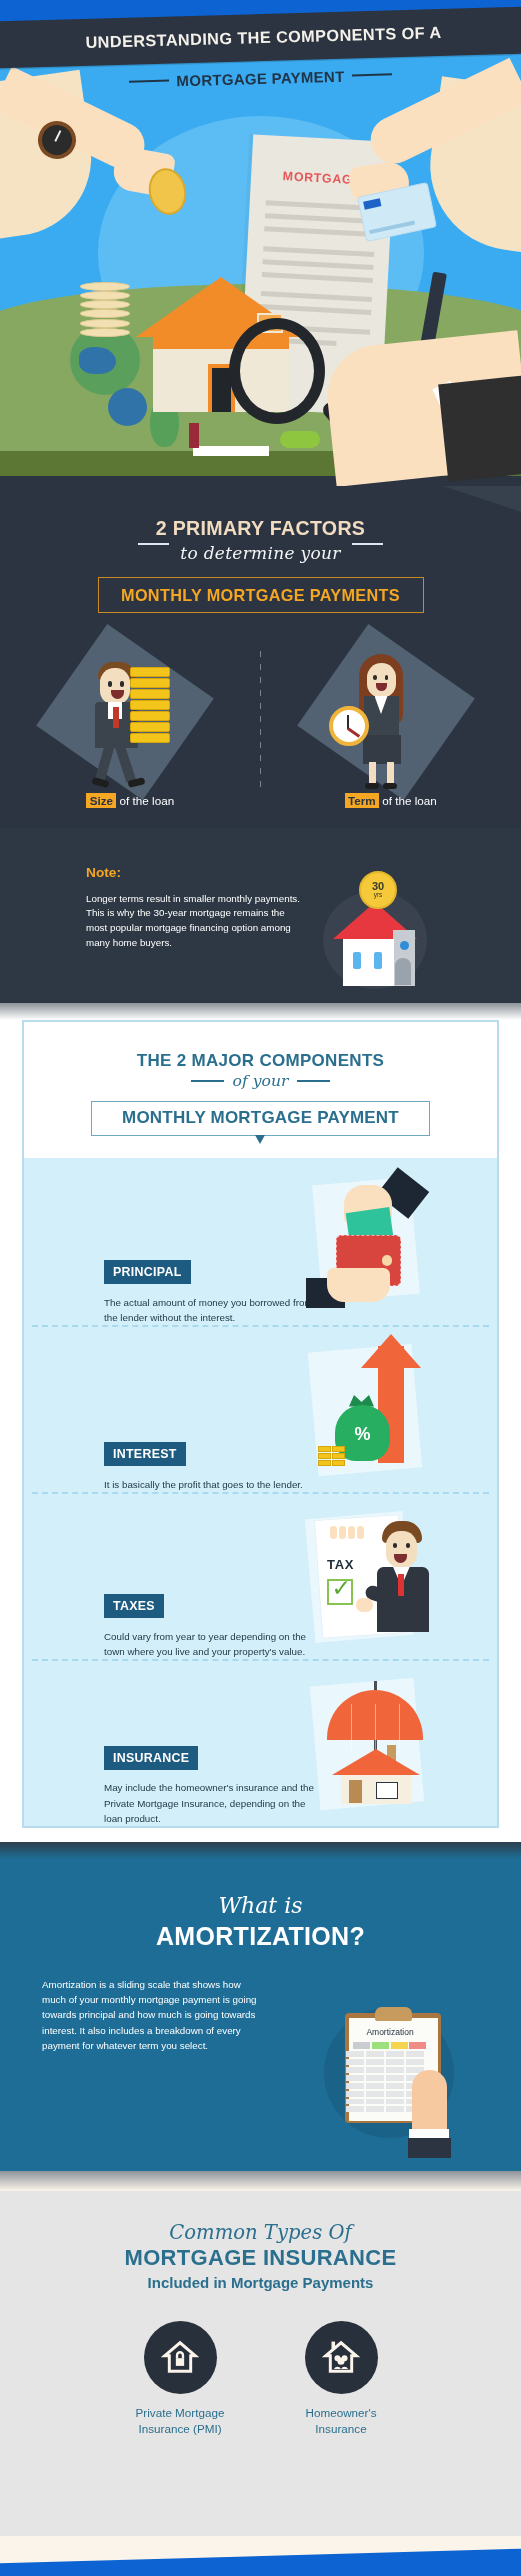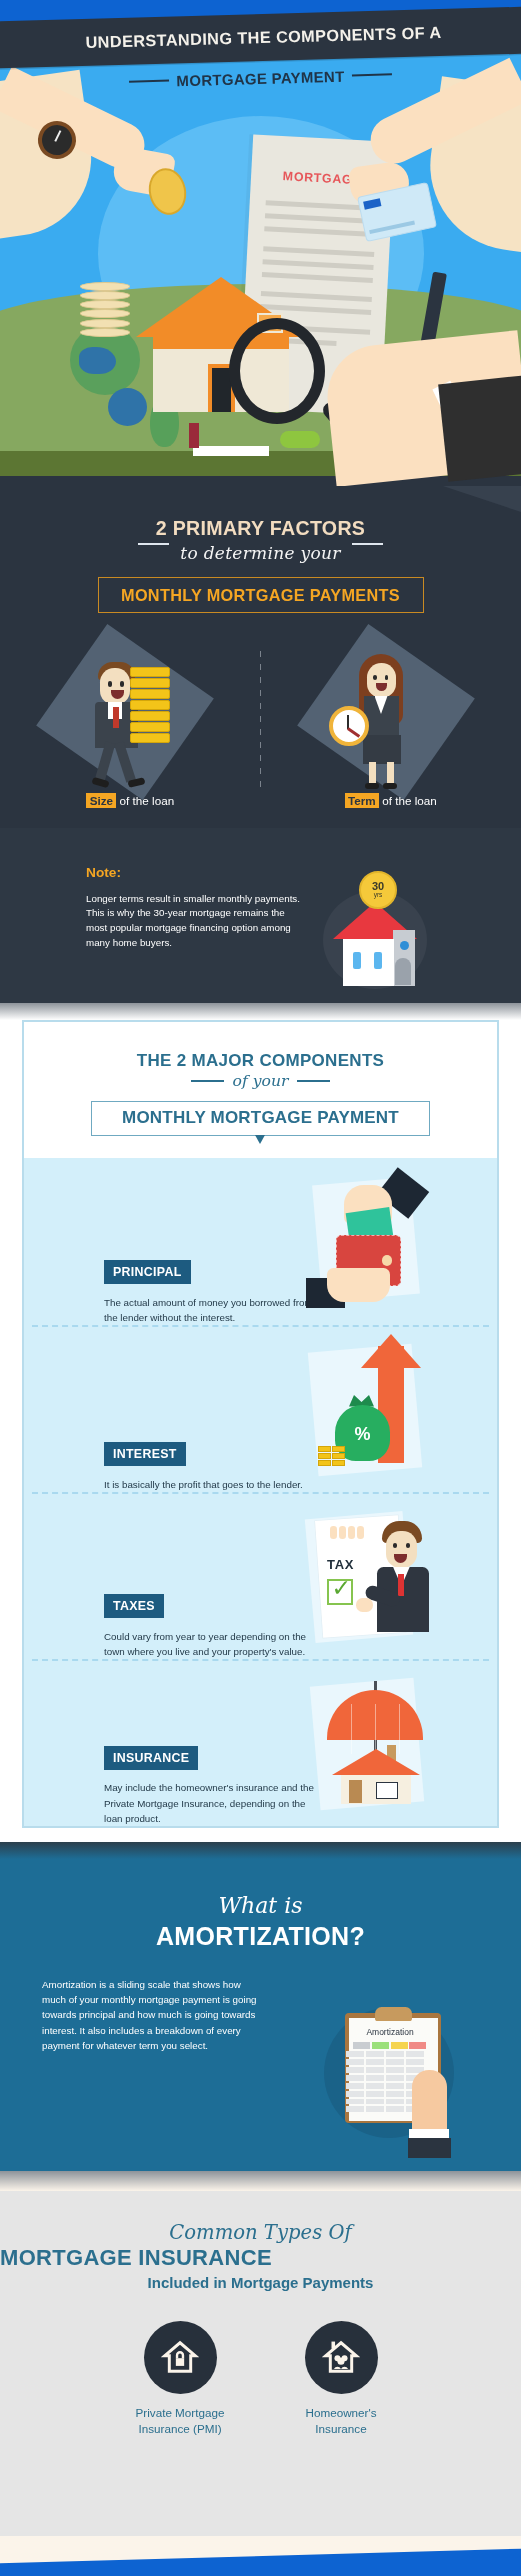--- a/index.html
+++ b/index.html
@@ -439,21 +439,21 @@
   .cb-cuffw { position:absolute; right: -10.4px; top: 116px; width: 40px; height: 10.4px; background:#fff; }
   .cb-cuffd { position:absolute; right: -11.7px; top: 125px; width: 43px; height: 19.6px; background:#2b3440; }
 
   
   .sec-mi { position: relative; background:#e5e5e5; padding: 0 0 26px; height: 365px; }
   .mi-grad { height: 19.6px; background: linear-gradient(#8d939a, #fbf4ea); }
   .mi-script {
     text-align:center; font-family:"DejaVu Serif", serif; font-style: italic;
     color:#2b6f8e; font-size: 19.6px; padding-top: 30px;
   }
-  .mi-h { text-align:left; color:#2b6f8e; font-size: 22px; font-weight:bold; letter-spacing:0.3px; margin-top: 1.3px; }
+  .mi-h { text-align:center; color:#2b6f8e; font-size: 22px; font-weight:bold; letter-spacing:0.3px; margin-top: 1.3px; }
   .mi-sub { text-align:center; color:#2b6f8e; font-size: 15px; font-weight:bold; margin-top: 2.6px; }
   .mi-cols { display:flex; justify-content:center; gap: 37px; margin-top: 30px; }
   .mi-col { width: 124px; text-align:center; }
   .mi-circle {
     width: 73px; height: 73px; margin: 0 auto 11.7px; background:#27303b;
     border-radius: 50%; display:flex; align-items:center; justify-content:center;
   }
   .mi-label { color:#2b6f8e; font-size: 11.7px; line-height: 1.35; }
 
   .bottom-blue { position: relative; height: 52px; background:#fbf4ea; overflow:hidden; }

